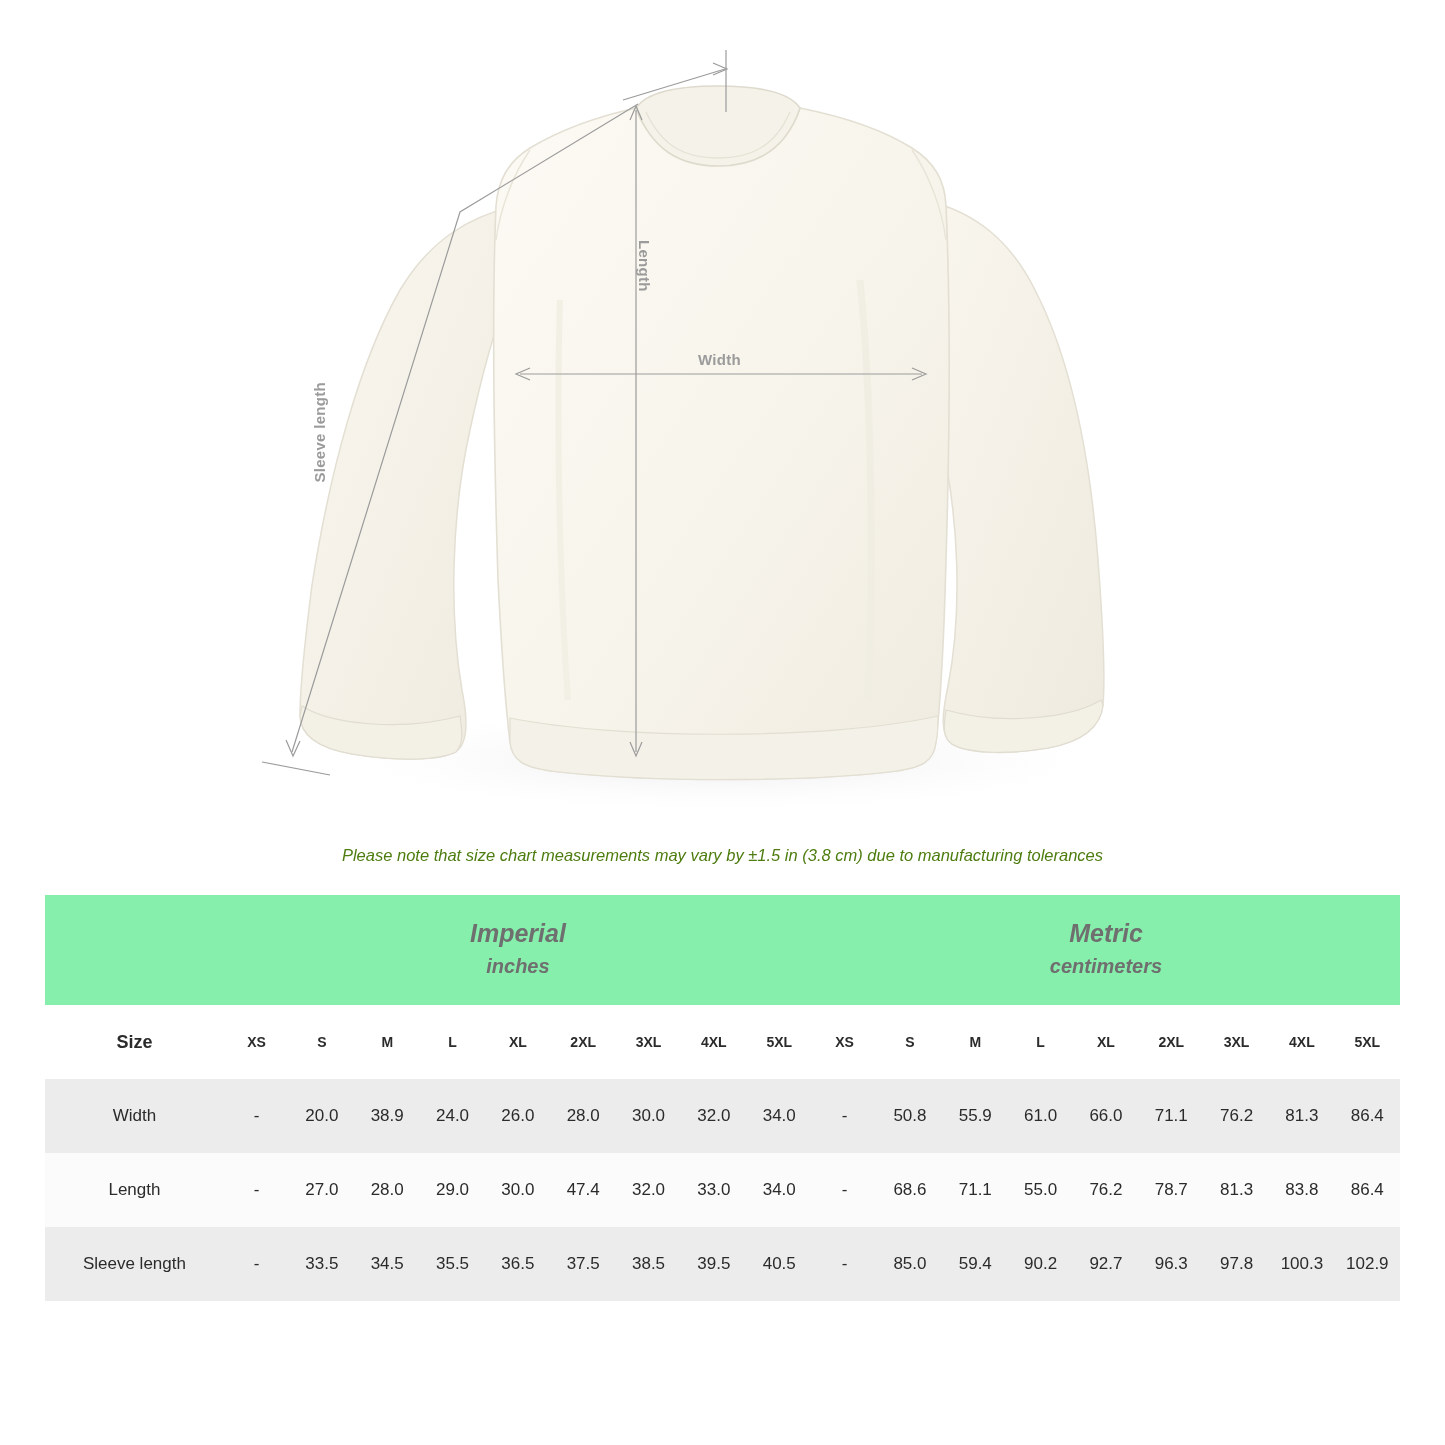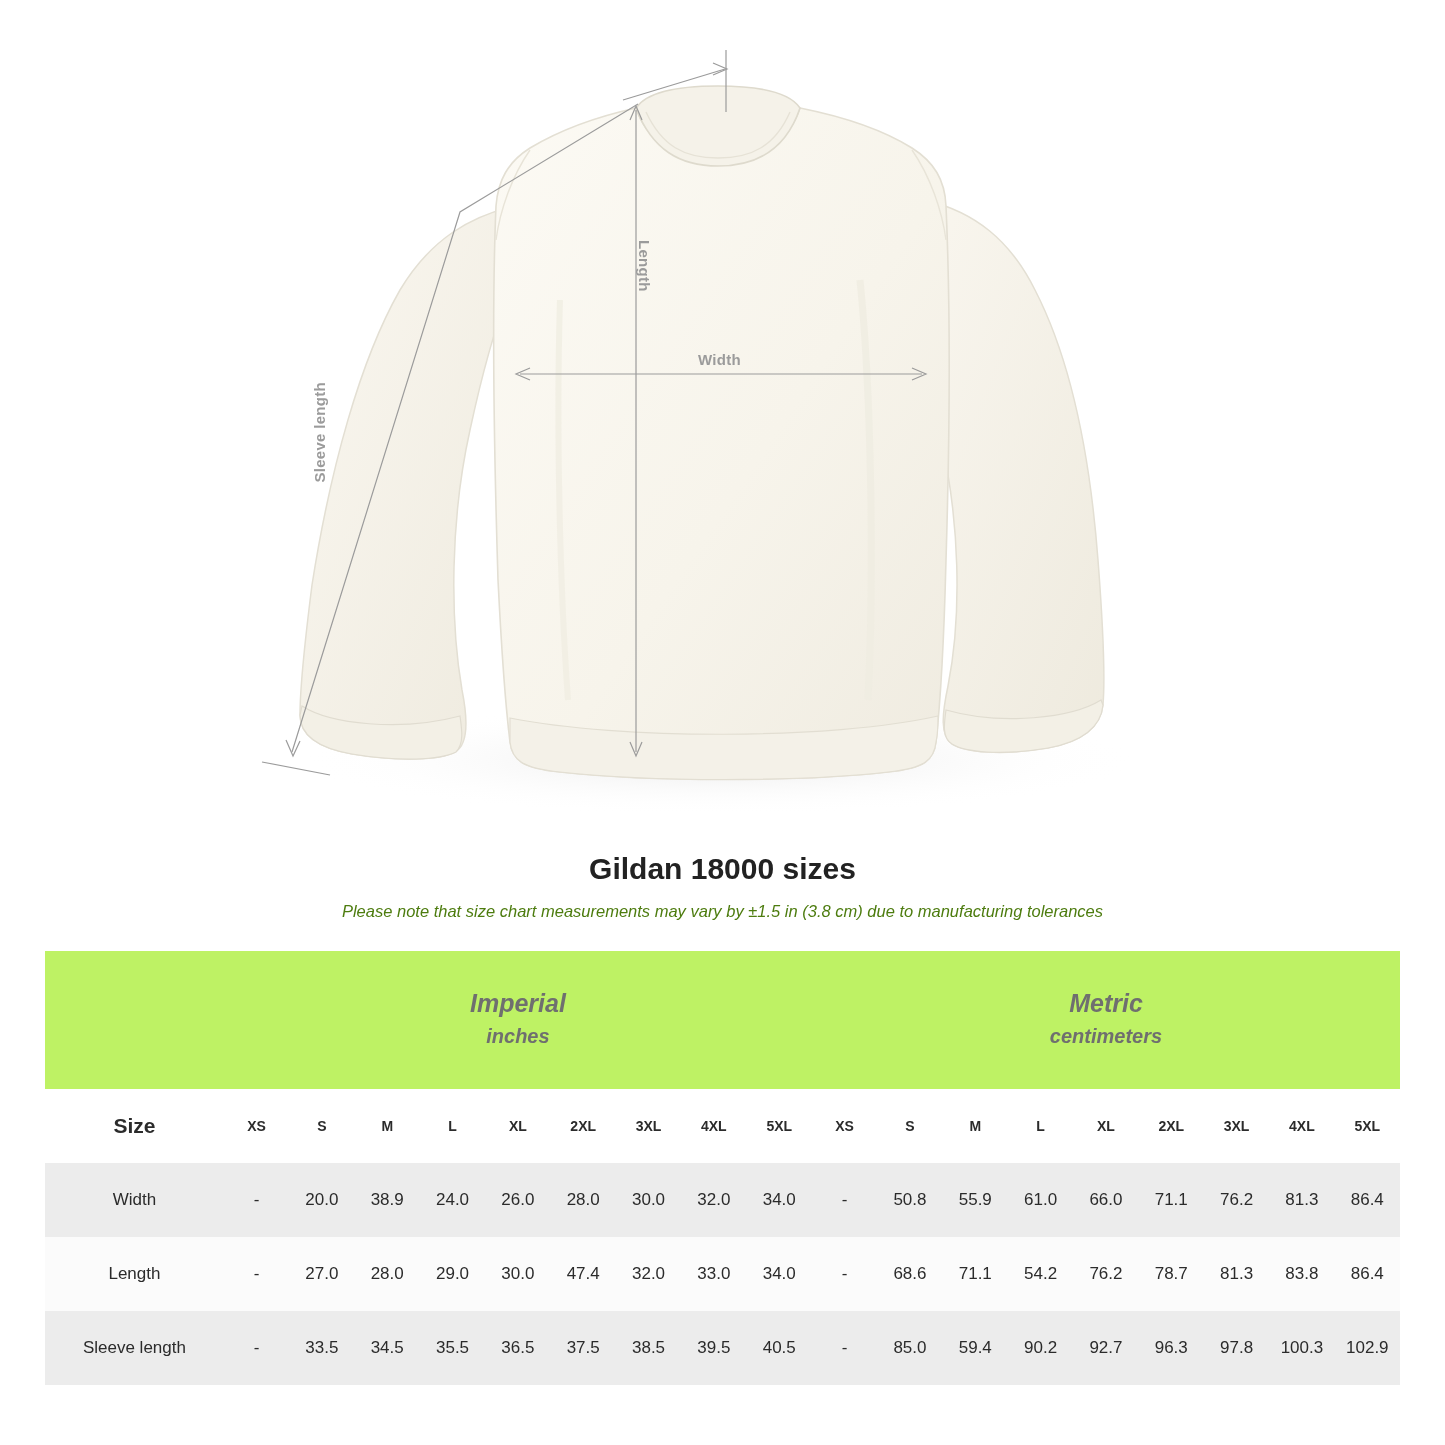--- a/index.html
+++ b/index.html
@@ -85,22 +85,22 @@
   }
   table.size-table td, table.size-table th {
     text-align: center;
     vertical-align: middle;
     font-size: 17px;
     color: #2b2b2b;
     font-weight: normal;
     padding: 0;
   }
   .unit-head {
-    height: 138px;
-    background: #bef264;
+    height: 110px;
+    background: #86efac;
   }
   .unit-head .u-name {
     font-size: 25px;
     font-style: italic;
     font-weight: bold;
     color: #6f6f6f;
     line-height: 1.25;
   }
   .unit-head .u-sub {
     font-size: 20px;
@@ -109,21 +109,21 @@
     line-height: 1.6;
     font-weight: bold;
   }
   tr.head-row td {
     height: 74px;
     font-weight: bold;
     font-size: 14px;
     background: #ffffff;
   }
   tr.head-row td.rowlabel {
-    font-size: 21px;
+    font-size: 18px;
   }
   tr.data-row td {
     height: 74px;
   }
   tr.stripe-a td { background: #ececec; }
   tr.stripe-b td { background: #fbfbfb; }
   td.rowlabel {
     font-weight: bold;
     font-size: 18px;
     width: 178px;
@@ -221,21 +221,20 @@
         <path d="M286,740 L293,756 L300,741"></path>
         <path d="M262,762 L330,775"></path>
       </g>
     </svg>
 
     <span class="dim-label label-length">Length</span>
     <span class="dim-label label-width">Width</span>
     <span class="dim-label label-sleeve">Sleeve length</span>
   </div>
 
-  <div class="title">Gildan 18000 sizes</div>
   <div class="subtitle">Please note that size chart measurements may vary by ±1.5 in (3.8 cm) due to manufacturing tolerances</div>
 
   <div class="table-wrap">
     <table class="size-table">
       <colgroup>
         <col style="width:178px">
         <col span="9" style="width:65px">
         <col span="9" style="width:65px">
       </colgroup>
       <tbody>
@@ -302,21 +301,21 @@
           <td>28.0</td>
           <td>29.0</td>
           <td>30.0</td>
           <td>47.4</td>
           <td>32.0</td>
           <td>33.0</td>
           <td>34.0</td>
           <td>-</td>
           <td>68.6</td>
           <td>71.1</td>
-          <td>54.2</td>
+          <td>55.0</td>
           <td>76.2</td>
           <td>78.7</td>
           <td>81.3</td>
           <td>83.8</td>
           <td>86.4</td>
         </tr>
 
         <tr class="data-row stripe-a">
           <td class="rowlabel">Sleeve length</td>
           <td>-</td>

